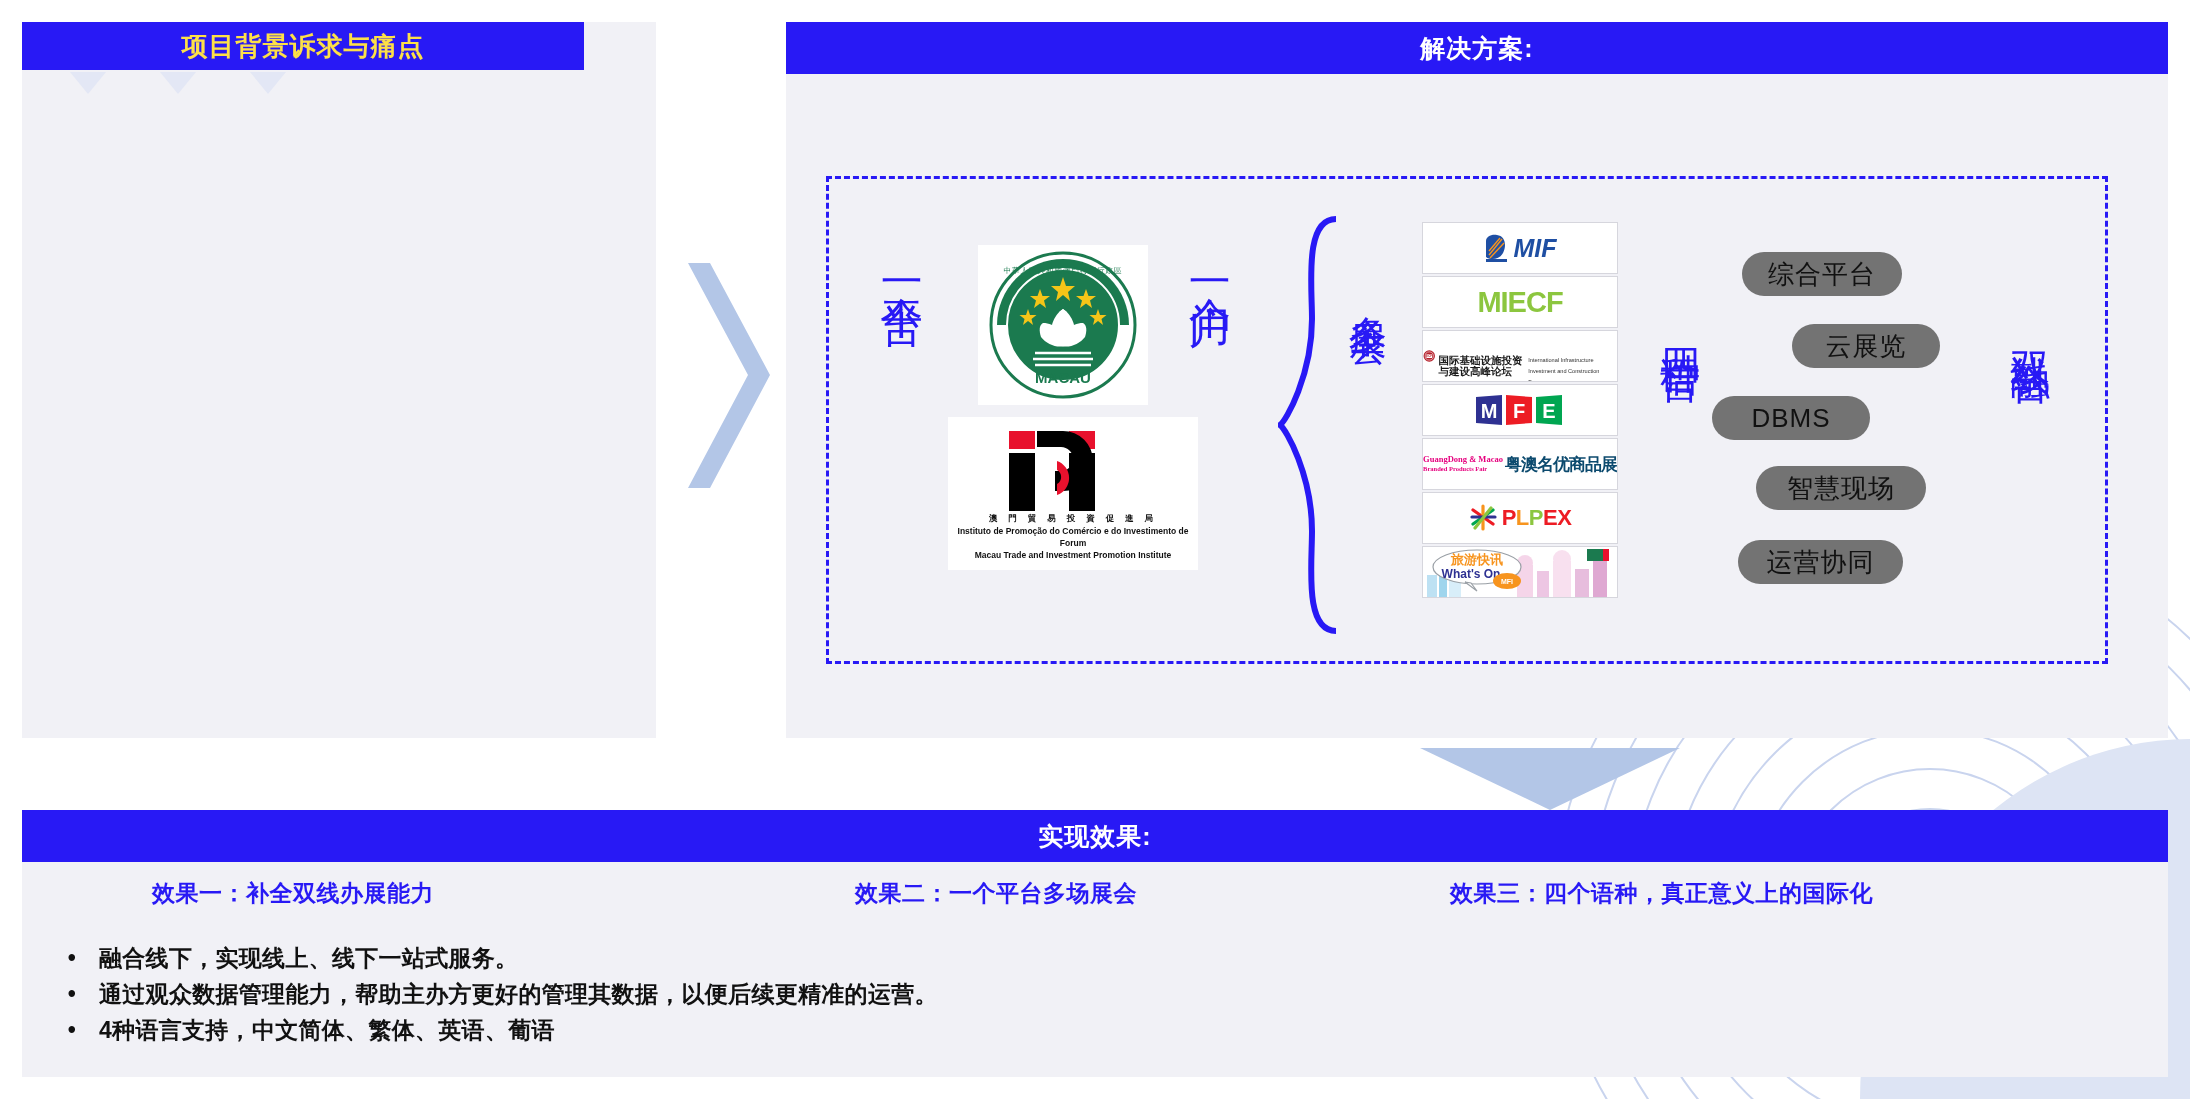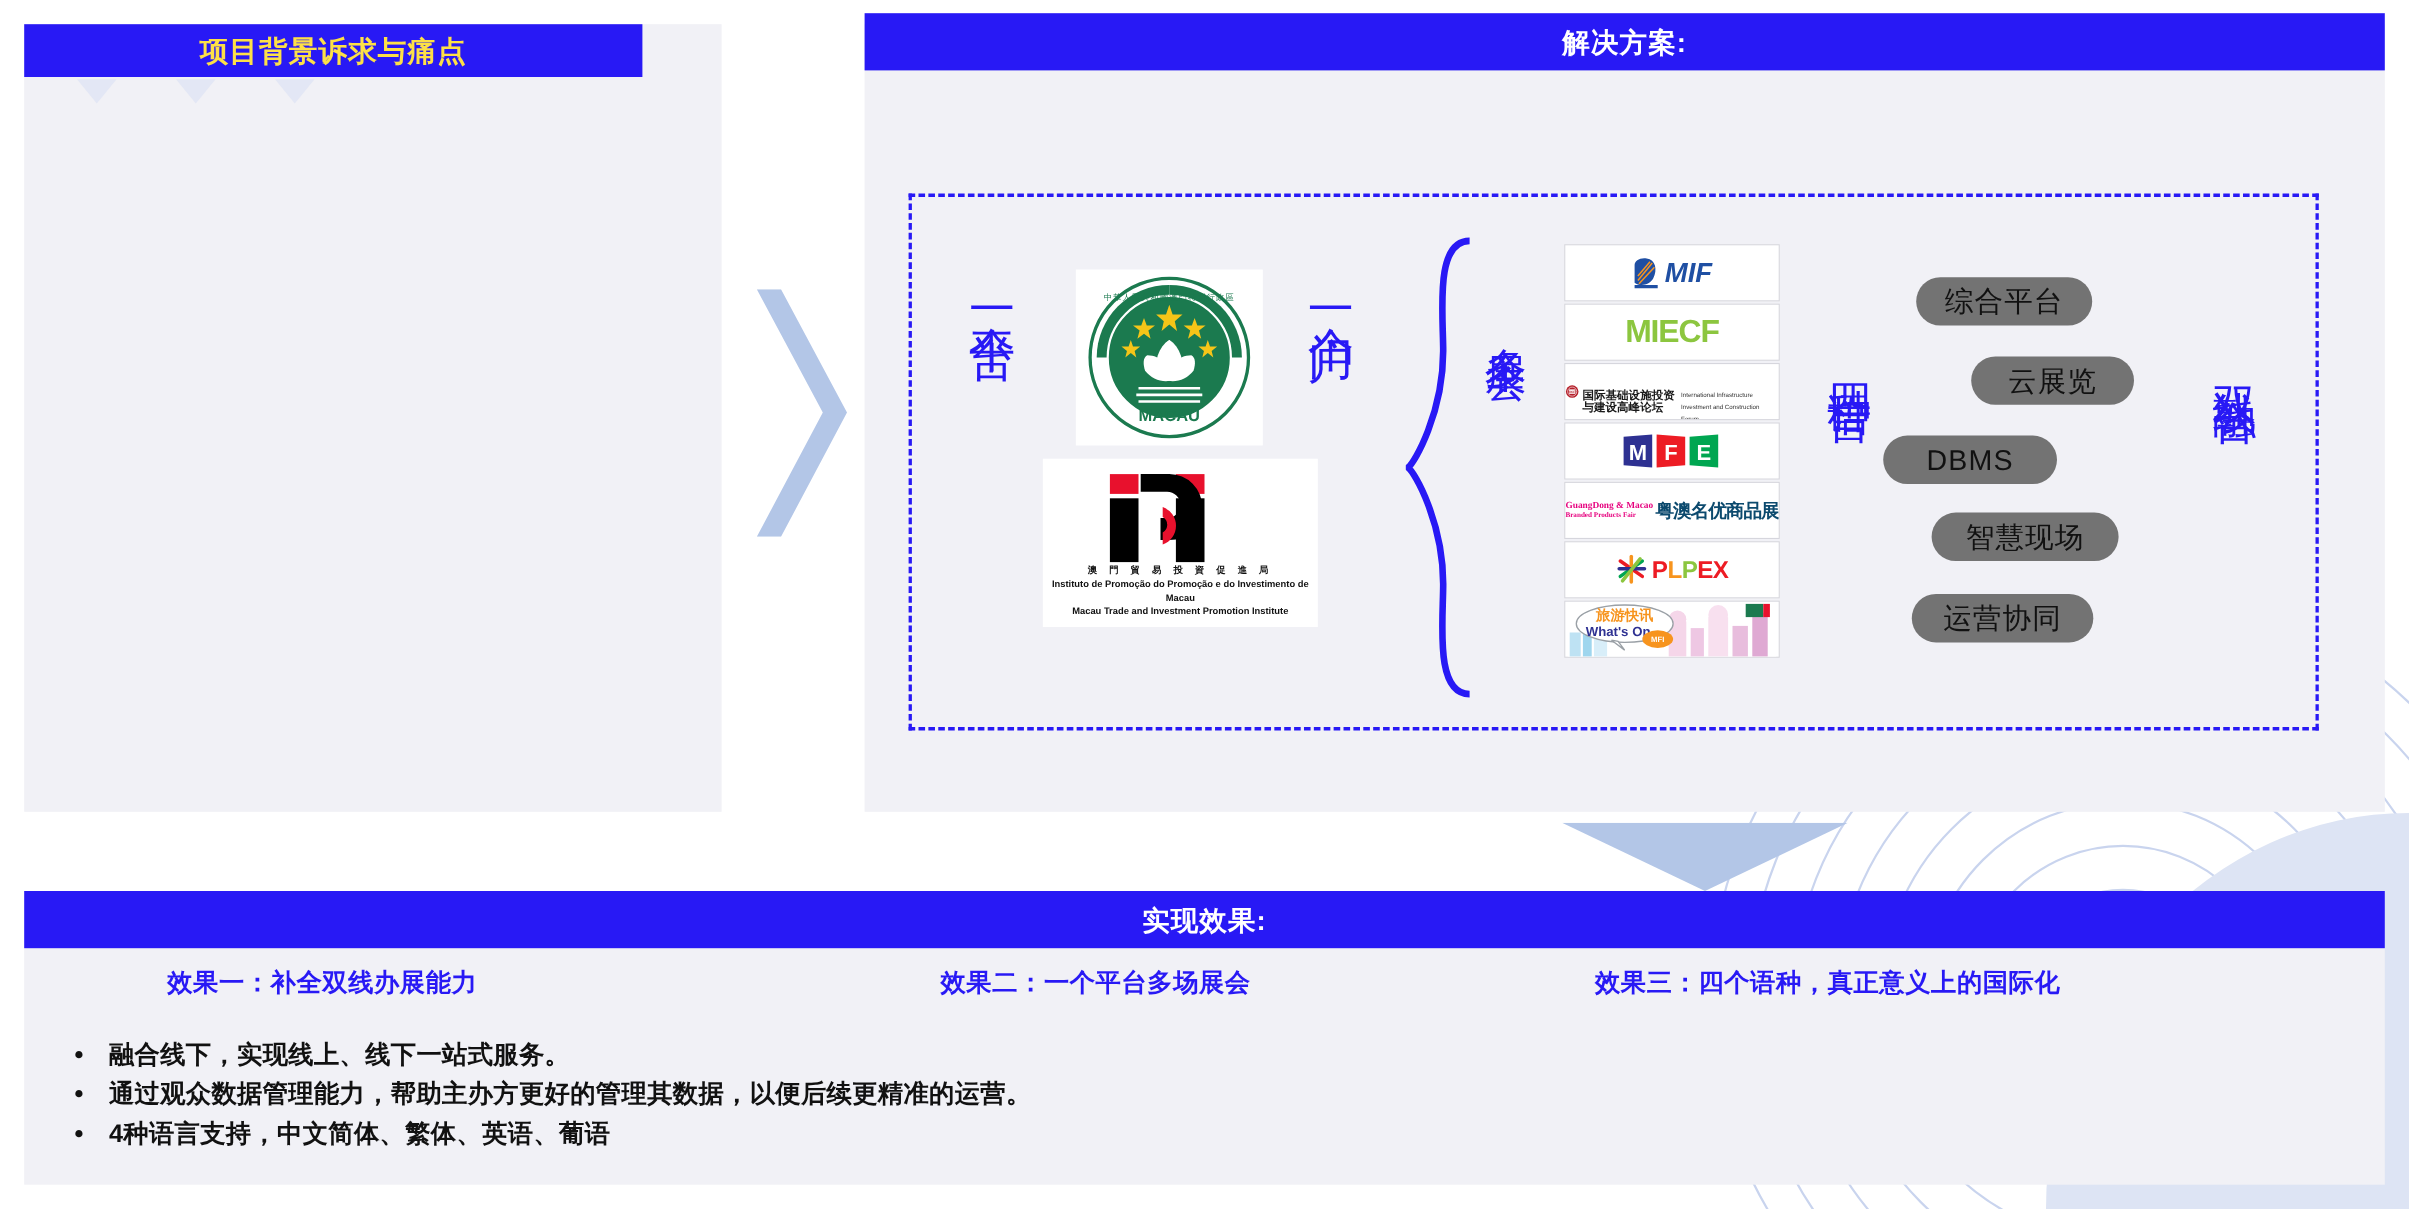--- a/index.html
+++ b/index.html
@@ -40,21 +40,21 @@
 
   
   .arrow-right { position:absolute; left:688px; top:263px; width:100px; height:225px; }
 
   
   .panel-right {
     position:absolute; left:786px; top:22px; width:1382px; height:716px;
     background:#f1f1f6;
   }
   .panel-right-header {
-    position:absolute; left:786px; top:12px; width:1382px; height:52px;
+    position:absolute; left:786px; top:22px; width:1382px; height:52px;
     background:#2819f5; color:#fff;
     display:flex; align-items:center; justify-content:center;
     font-size:25px; font-weight:bold; letter-spacing:1px;
   }
   .dashed-box {
     position:absolute; left:826px; top:176px; width:1282px; height:488px;
     border:3px dashed #2819f5;
   }
 
   
@@ -177,21 +177,21 @@
   <div class="logo-box-ipim">
     <svg width="200" height="98" viewBox="0 0 200 98">
       <rect x="36" y="4" width="26" height="18" fill="#e8112d"></rect>
       <rect x="96" y="4" width="26" height="18" fill="#e8112d"></rect>
       <rect x="36" y="26" width="26" height="58" fill="#000000"></rect>
       <rect x="96" y="26" width="26" height="58" fill="#000000"></rect>
       <path d="M64 4 h26 a30 30 0 0 1 0 60 h-8 v-20 h6 a12 12 0 0 0 0 -24 h-24 z" fill="#000000"></path>
       <path d="M84 34 a18 18 0 0 1 0 34 l0 -11 a8 8 0 0 0 0 -14 z" fill="#e8112d"></path>
       <text x="100" y="94" text-anchor="middle" font-size="8.5" font-weight="bold" fill="#111" font-family="DejaVu Sans, sans-serif" letter-spacing="4">澳 門 貿 易 投 資 促 進 局</text>
     </svg>
-    <div style="font-size:8.5px; font-weight:bold; color:#111; text-align:center; line-height:12px;">Instituto de Promoção do Promoção e do Investimento de Macau</div>
+    <div style="font-size:8.5px; font-weight:bold; color:#111; text-align:center; line-height:12px;">Instituto de Promoção do Comércio e do Investimento de Forum</div>
     <div style="font-size:8.5px; font-weight:bold; color:#111; text-align:center; line-height:12px;">Macau Trade and Investment Promotion Institute</div>
   </div>
 
   <div class="vtext" style="left:1188px; top:260px; font-size:42px;">一个门户</div>
 
   <svg class="brace" viewBox="0 0 78 420" preserveAspectRatio="none">
     <path d="M58 4 C26 4 34 70 34 104 C34 160 8 206 2 210 C8 214 34 260 34 316 C34 350 26 416 58 416" fill="none" stroke="#2819f5" stroke-width="6"></path>
   </svg>
 
   <div class="vtext" style="left:1348px; top:286px; font-size:38px;">多个展会</div>

